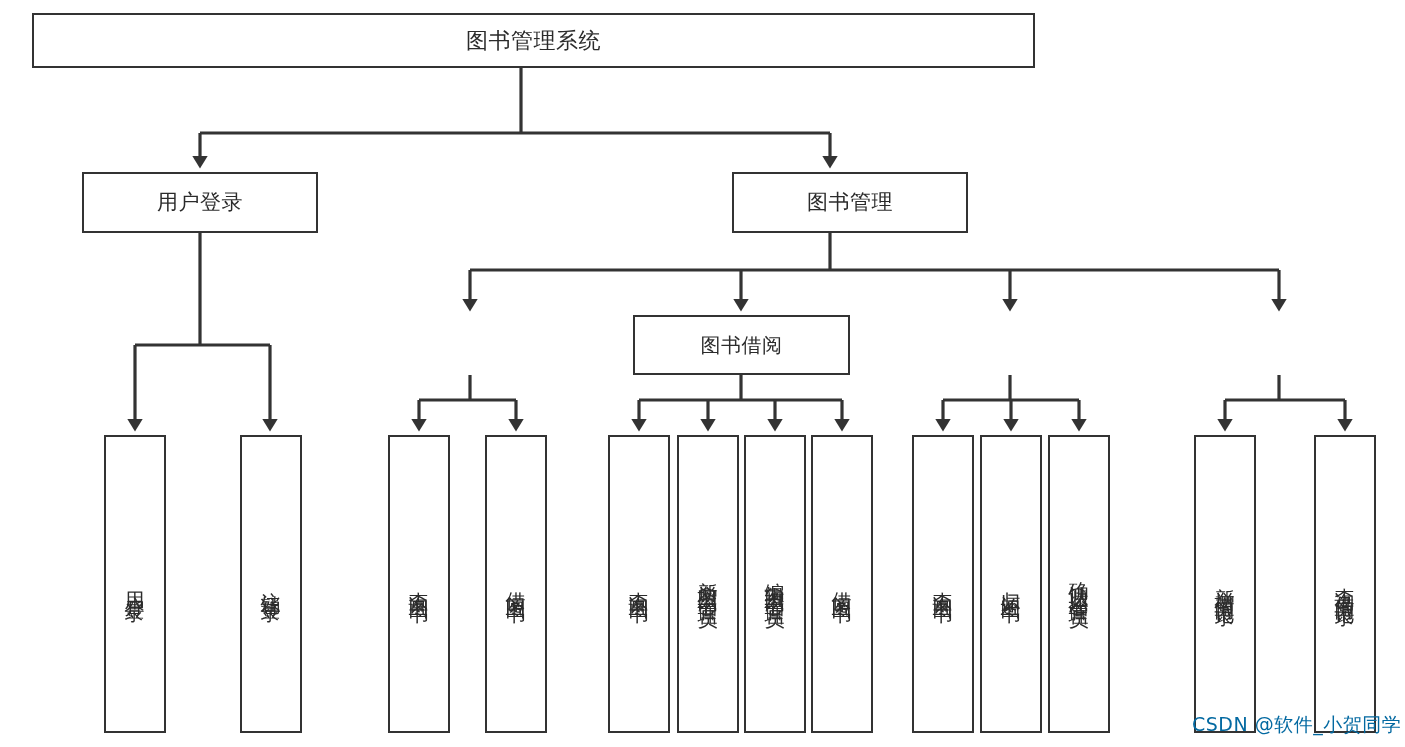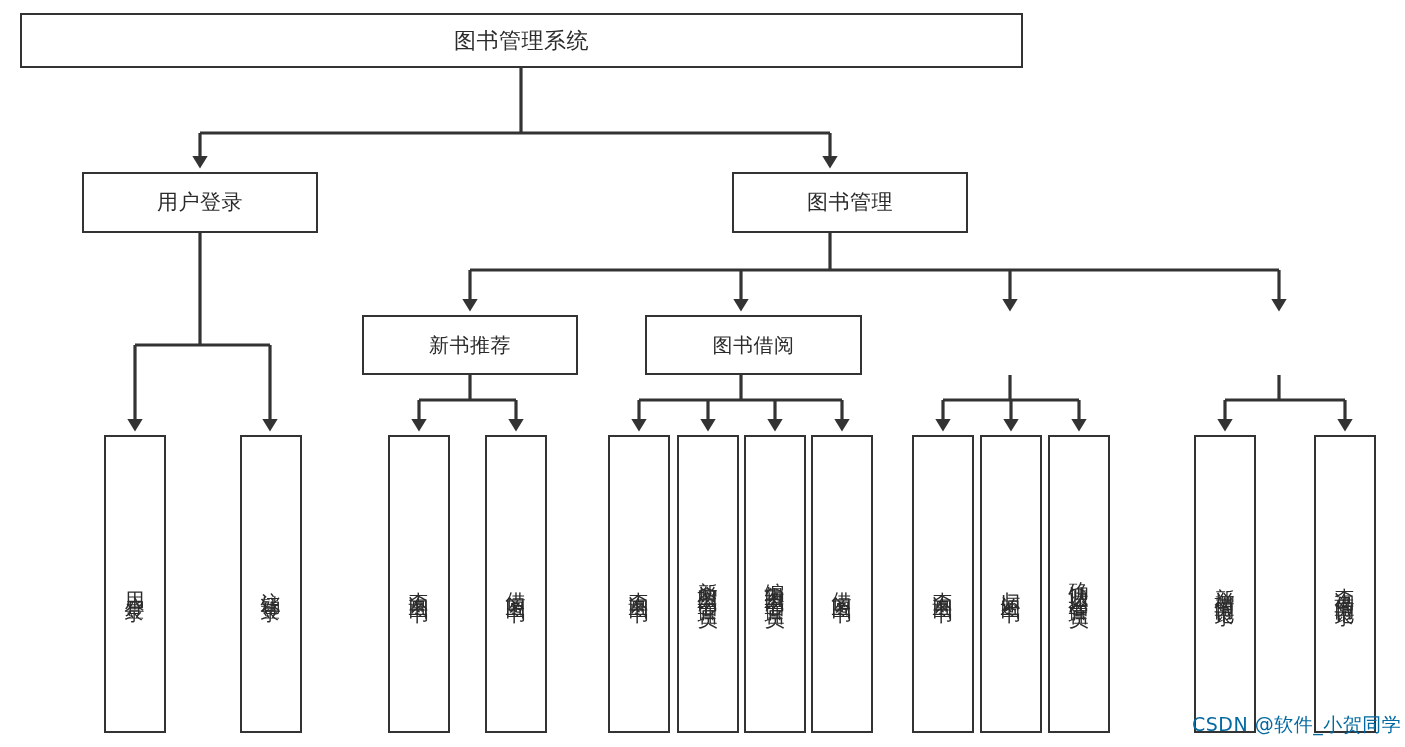--- a/index.html
+++ b/index.html
@@ -31,21 +31,21 @@
     border: 2.5px solid #333333;
     background: #ffffff;
     display: flex;
     align-items: center;
     justify-content: center;
     color: #2b2b2b;
     font-size: 21px;
     letter-spacing: 0.5px;
     line-height: 1.25;
   }
-  .node.root { font-size: 22px; }
+  .node.root { font-size: 22px; margin-left: 12px; }
   .node.lvl2 { font-size: 21px; }
   .node.lvl3 { font-size: 20px; }
   .leaf {
     position: absolute;
     box-sizing: border-box;
     border: 2.5px solid #333333;
     background: #ffffff;
     display: flex;
     align-items: center;
     justify-content: center;
@@ -122,22 +122,21 @@
       <path d="M1225,400 L1225,420" marker-end="url(#ah)"></path>
       <path d="M1345,400 L1345,420" marker-end="url(#ah)"></path>
     </g>
   </svg>
 
   <div class="node root" style="left:20px; top:13px; width:1003px; height:55px;">图书管理系统</div>
 
   <div class="node lvl2" style="left:82px; top:172px; width:236px; height:61px;">用户登录</div>
   <div class="node lvl2" style="left:711px; top:172px; width:236px; height:61px;margin-left:21px;">图书管理</div>
 
-  <div class="node lvl3" style="left:362px; top:315px; width:216px; height:60px;">新书推荐</div>
-  <div class="node lvl3" style="left:633px; top:315px; width:217px; height:60px;margin-left:12px;">图书借阅</div>
+  <div class="node lvl3" style="left:633px; top:315px; width:217px; height:60px;">图书借阅</div>
 
   <div class="leaf" style="left:104px; top:435px; width:62px; height:298px;">
     <span class="vtext">用户登录</span>
   </div>
   <div class="leaf" style="left:240px; top:435px; width:62px; height:298px;">
     <span class="vtext">注销登录</span>
   </div>
 
   <div class="leaf" style="left:388px; top:435px; width:62px; height:298px;">
     <span class="vtext">查询图书</span>

